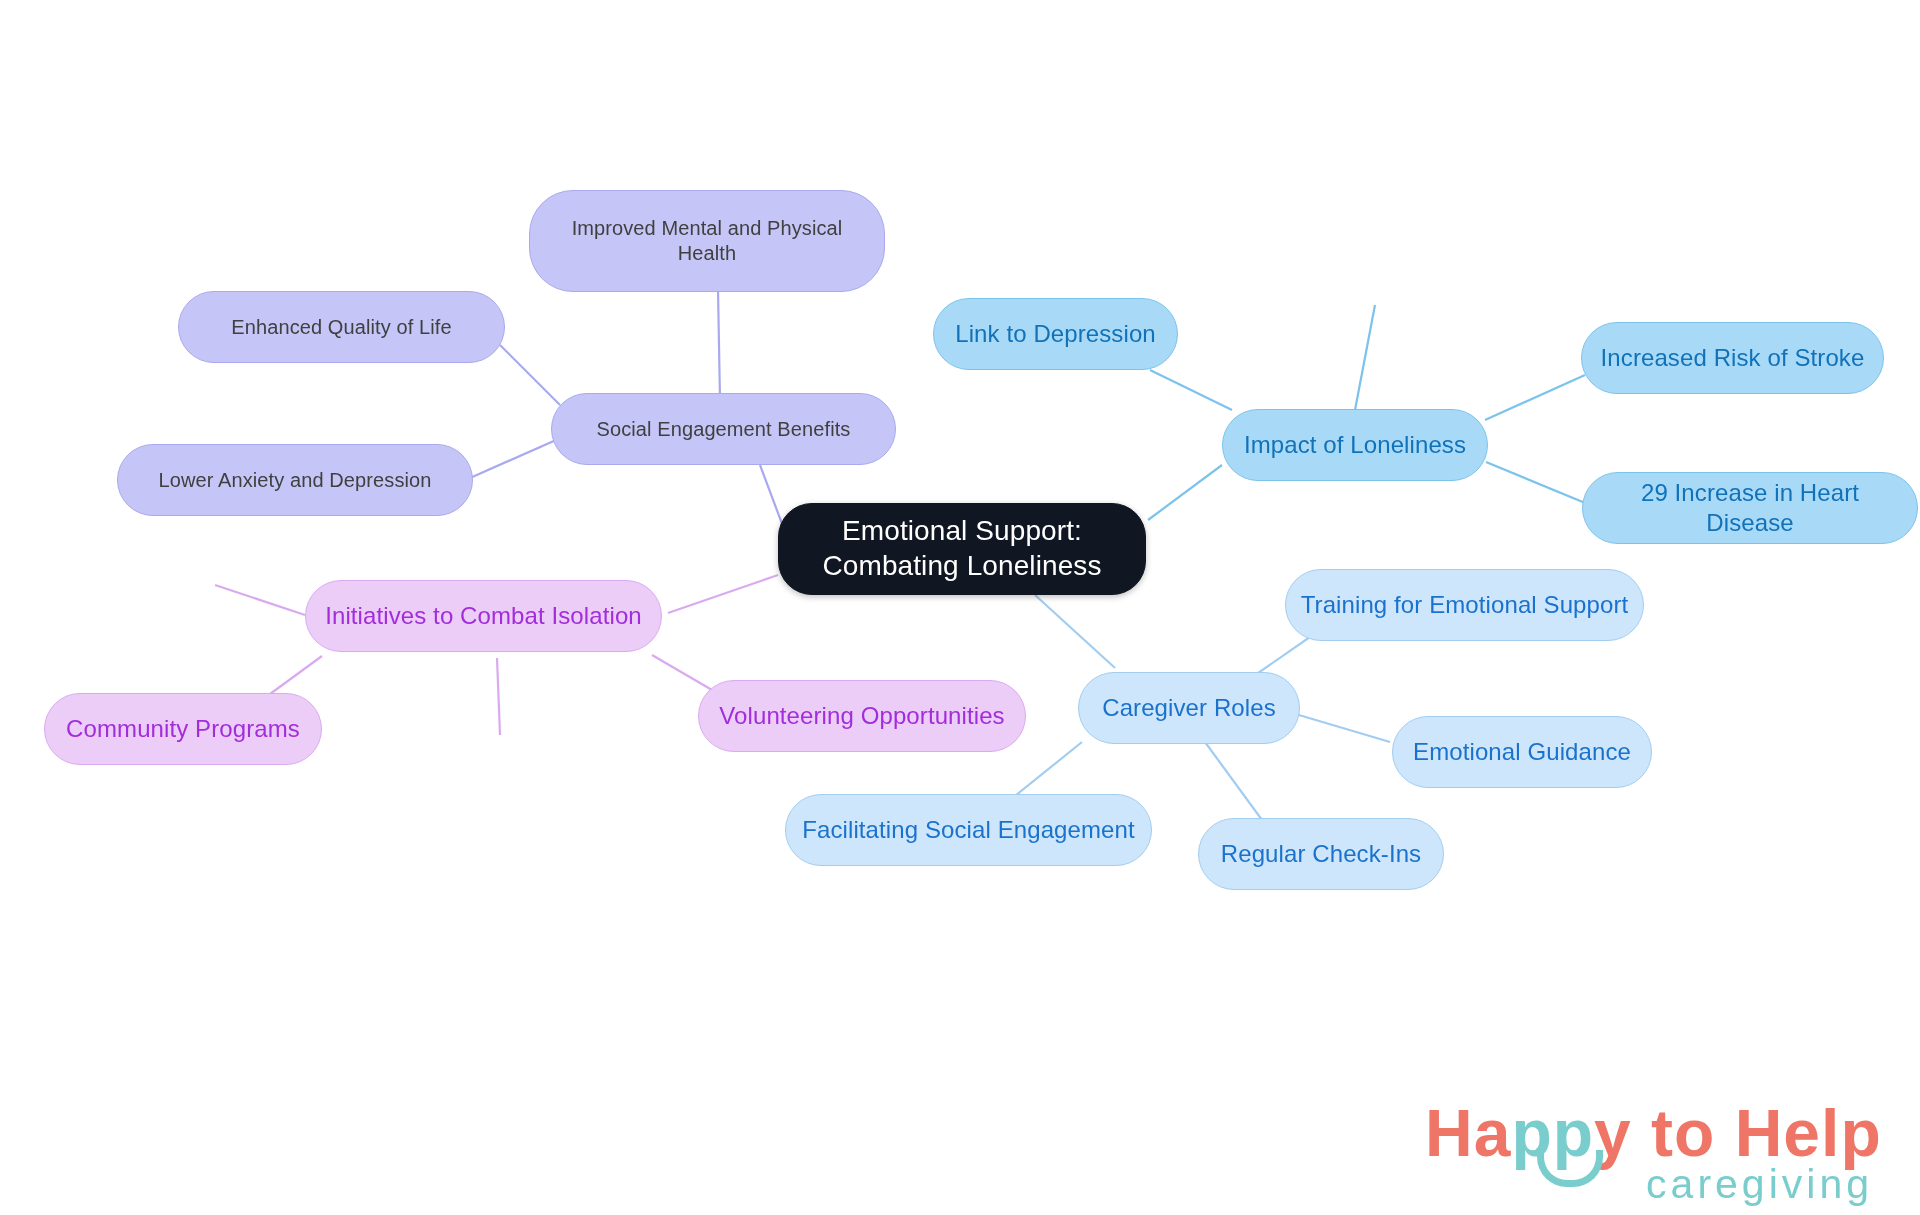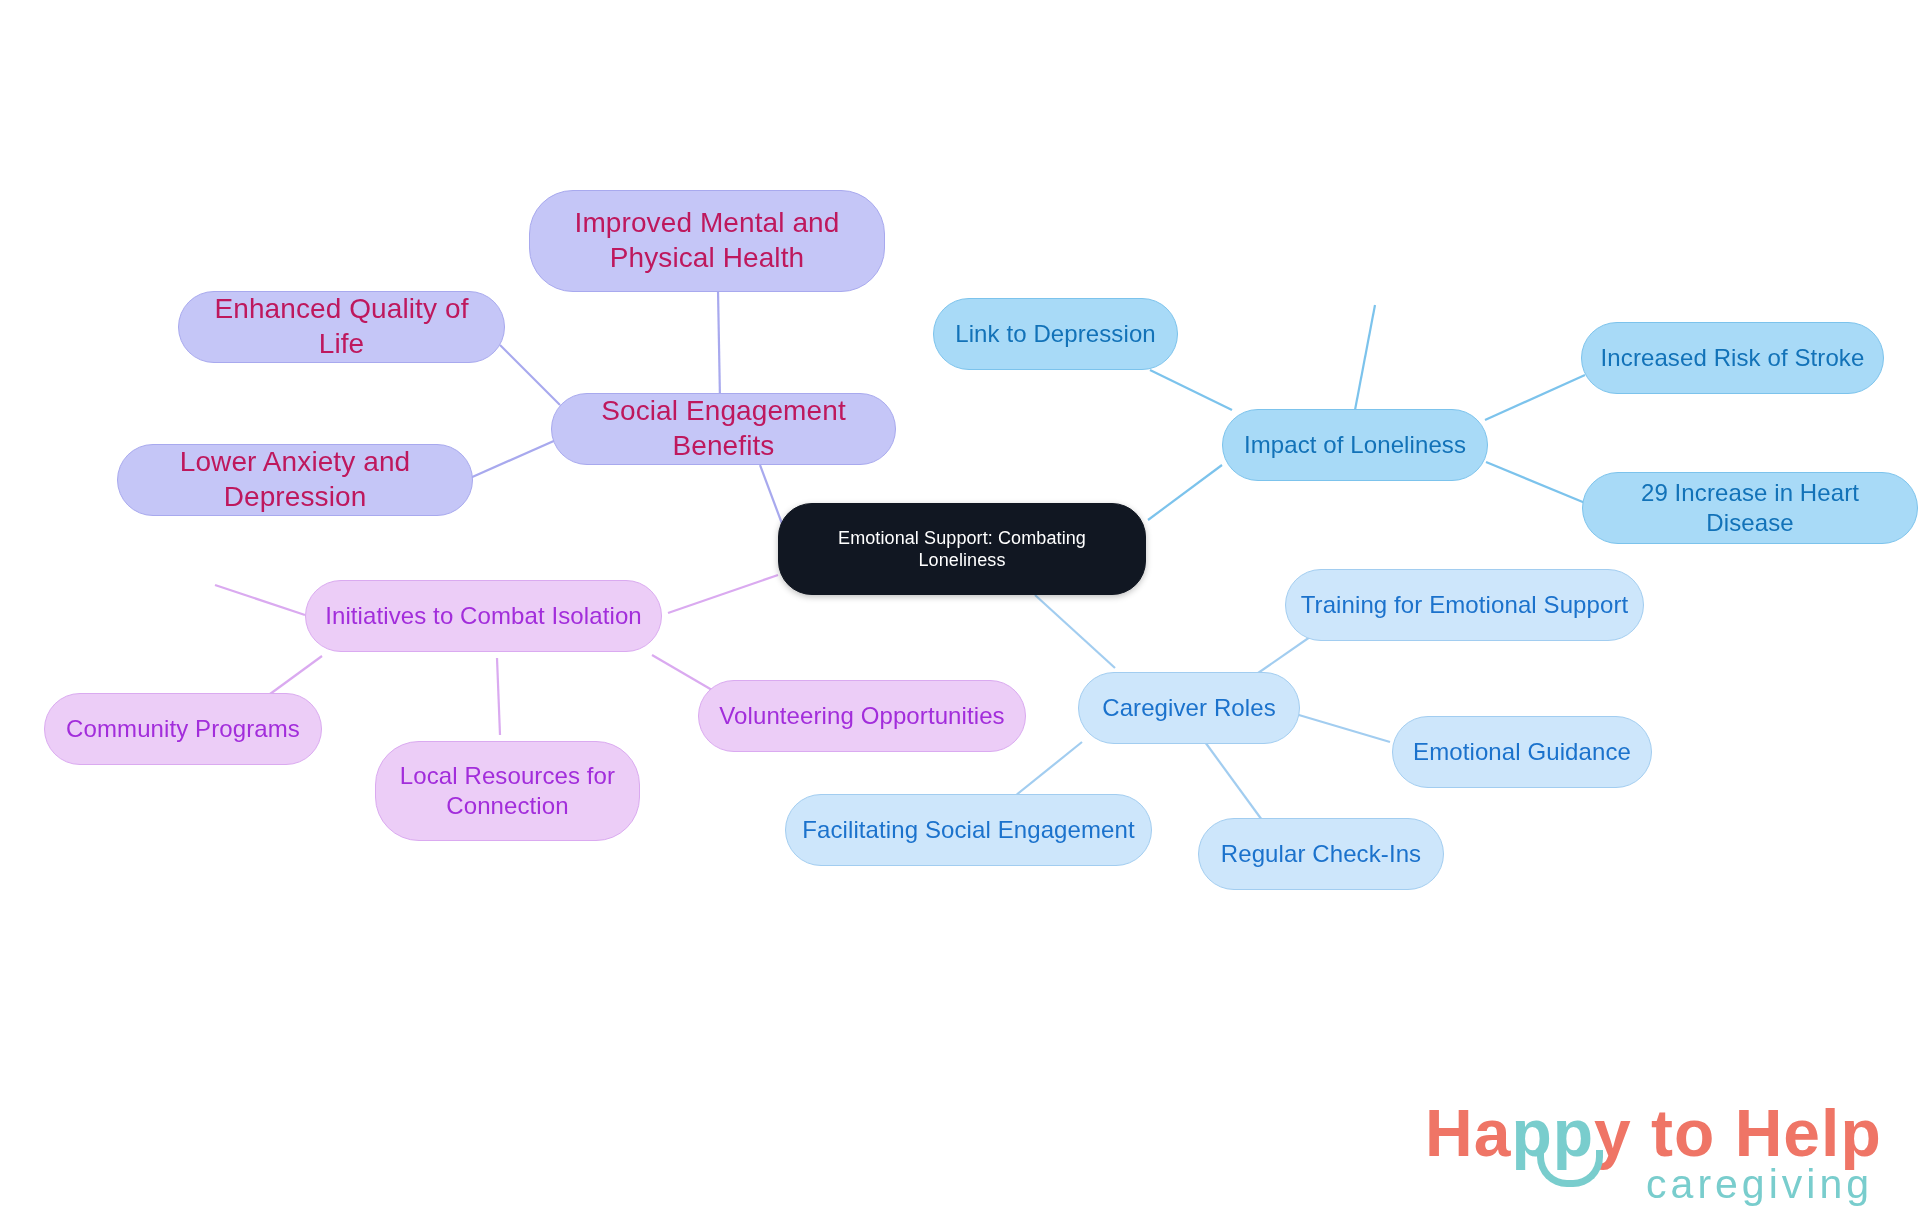--- a/index.html
+++ b/index.html
@@ -36,29 +36,29 @@
     border-style: solid;
     border-width: 1.5px;
     line-height: 1.24;
     padding: 6px 14px;
     letter-spacing: 0.1px;
   }
   .node-root {
     background: #111722;
     border-color: #111722;
     color: #ffffff;
-    font-size: 18px;
+    font-size: 28px;
     border-radius: 34px;
     box-shadow: 0 2px 6px rgba(0,0,0,0.25);
   }
   .node-purple {
     background: #c5c6f7;
     border-color: #a8a9ee;
-    color: #be185d;
-    font-size: 28px;
+    color: #404040;
+    font-size: 20px;
   }
   .node-blue {
     background: #a8daf7;
     border-color: #7cc3ec;
     color: #1272b8;
     font-size: 24px;
   }
   .node-lightblue {
     background: #cde6fb;
     border-color: #a2cdf0;
@@ -165,21 +165,20 @@
 
   <div class="node node-blue" style="left:1581px; top:322px; width:303px; height:72px;">Increased Risk of Stroke</div>
 
   <div class="node node-blue" style="left:1582px; top:472px; width:336px; height:72px;">29 Increase in Heart Disease</div>
 
   <div class="node node-pink" style="left:305px; top:580px; width:357px; height:72px;">Initiatives to Combat Isolation</div>
 
 
   <div class="node node-pink" style="left:44px; top:693px; width:278px; height:72px;">Community Programs</div>
 
-  <div class="node node-pink" style="left:375px; top:741px; width:265px; height:100px;">Local Resources for Connection</div>
 
   <div class="node node-pink" style="left:698px; top:680px; width:328px; height:72px;">Volunteering Opportunities</div>
 
   <div class="node node-lightblue" style="left:1078px; top:672px; width:222px; height:72px;">Caregiver Roles</div>
 
   <div class="node node-lightblue" style="left:1285px; top:569px; width:359px; height:72px;">Training for Emotional Support</div>
 
   <div class="node node-lightblue" style="left:1392px; top:716px; width:260px; height:72px;">Emotional Guidance</div>
 
   <div class="node node-lightblue" style="left:1198px; top:818px; width:246px; height:72px;">Regular Check-Ins</div>

